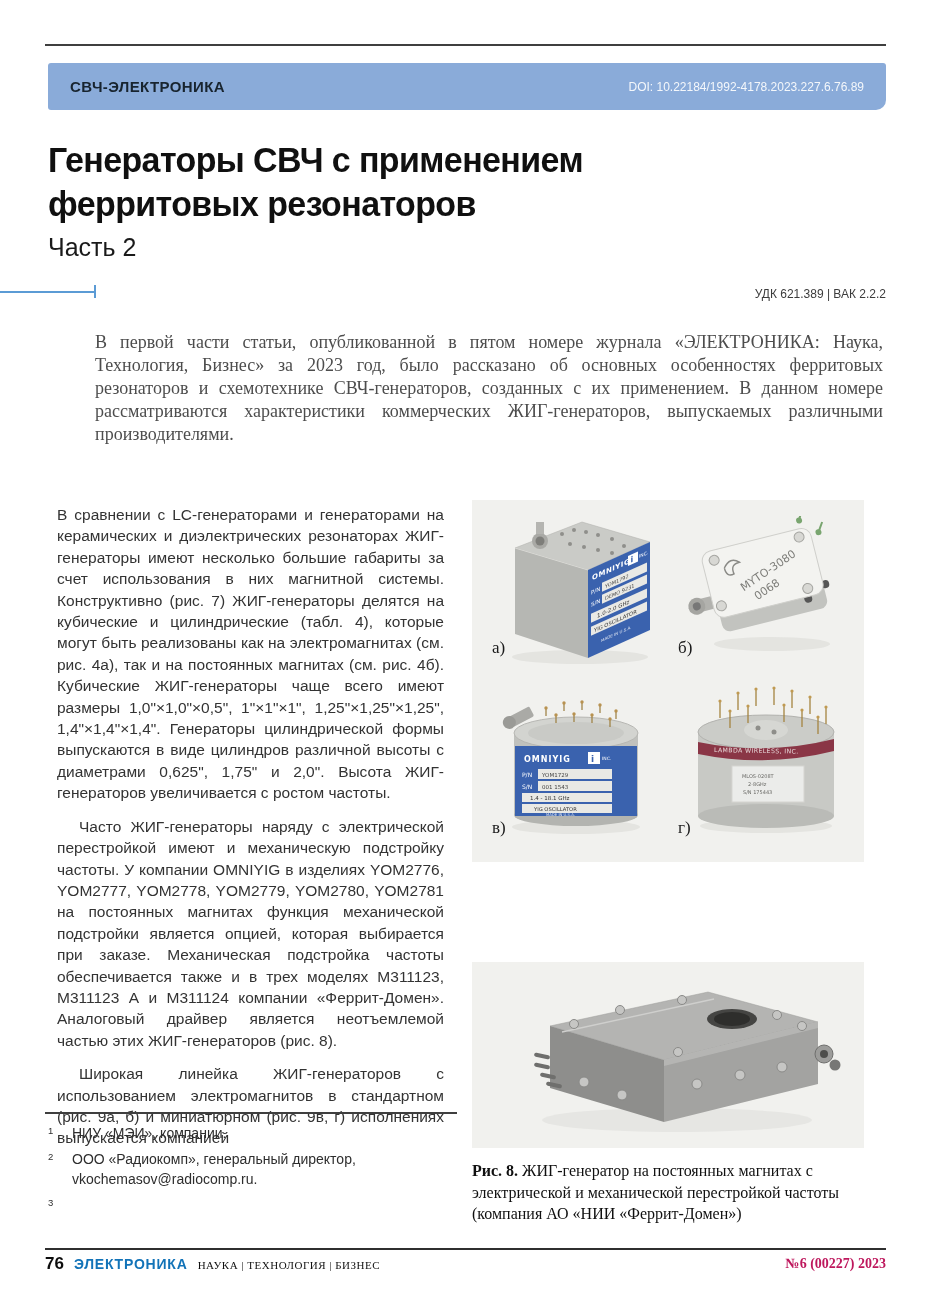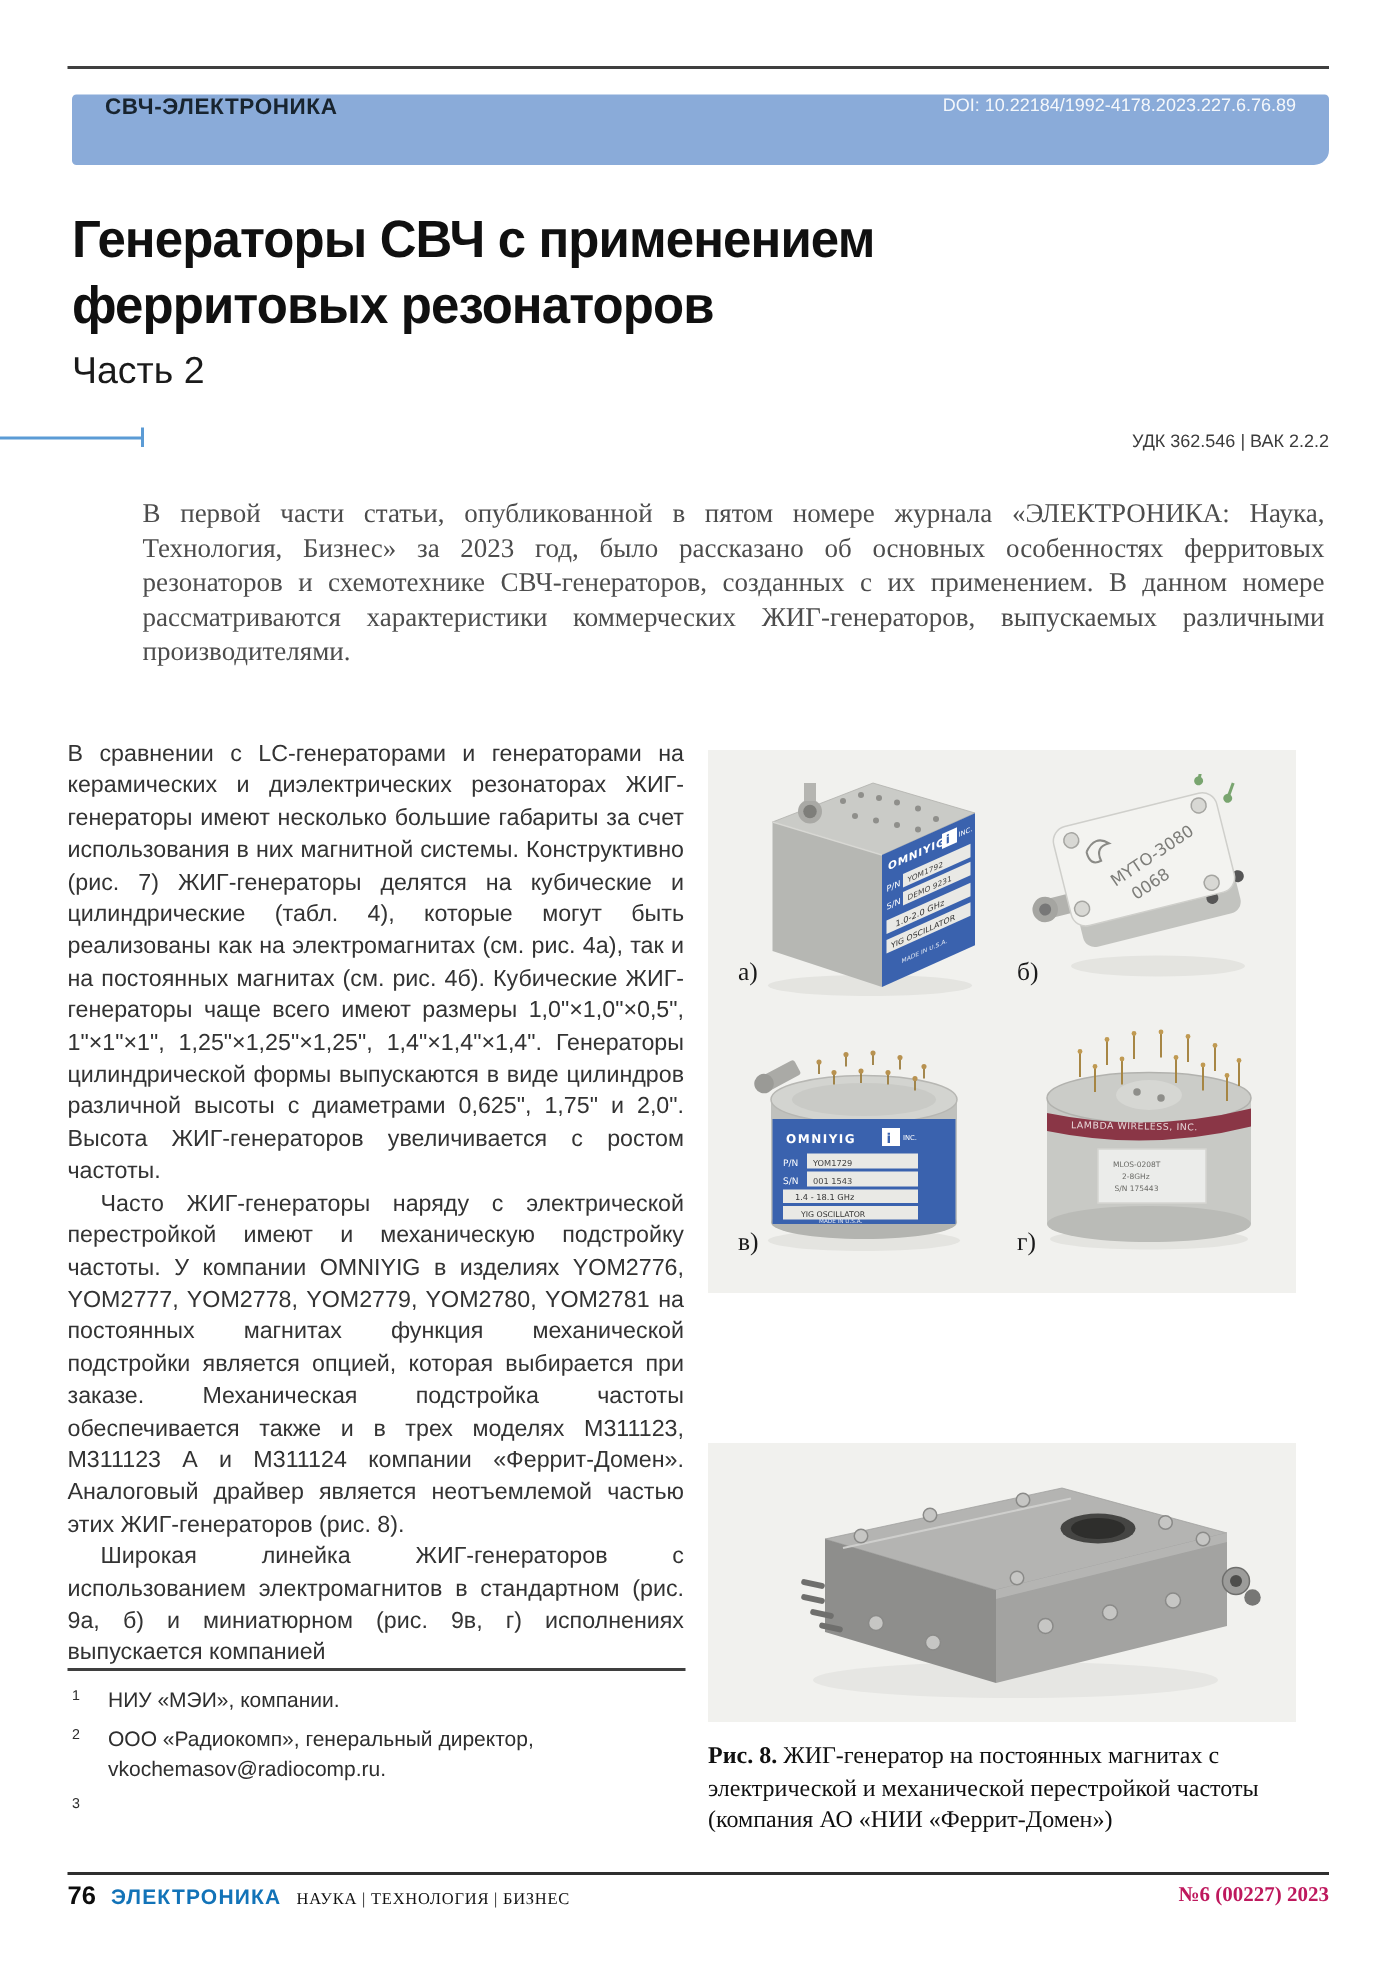--- a/index.html
+++ b/index.html
@@ -1,35 +1,35 @@
 <!DOCTYPE html>
 <html style="--band_blue: #8aabd9; --line_blue: #5b9bd5; --brand_blue: #1273b8; --rule_dark: #3f3f3f; --photo_bg: #f1f1ee; --label_blue: #3a62ae; --maroon: #8a3646;"><head>
 <meta charset="utf-8">
 <style>
   html,body{margin:0;padding:0;background:#ffffff;}
   .page{position:relative;width:931px;height:1314px;background:#fff;overflow:hidden;
         font-family:"Liberation Sans",sans-serif;}
   .top-rule{position:absolute;left:45px;top:44px;width:841px;height:2px;background:var(--rule_dark,#3f3f3f);}
   .band{position:absolute;left:48px;top:63px;width:838px;height:47px;background:var(--band_blue,#8aabd9);
-        border-radius:3px 3px 10px 3px;display:flex;align-items:flex-start;justify-content:space-between;
+        border-radius:3px 3px 10px 3px;display:flex;align-items:center;justify-content:space-between;
         padding:0 22px;box-sizing:border-box;}
   .band-left{font-weight:bold;font-size:15px;letter-spacing:.4px;color:#18242f;}
   .band-right{font-size:12px;color:#f4f7fb;}
   .title{position:absolute;left:48px;top:138px;font-size:35px;font-weight:700;color:#101010;
          line-height:44px;letter-spacing:-.6px;transform:scaleX(.97);transform-origin:left top;white-space:nowrap;}
   .subtitle{position:absolute;left:48px;top:233px;font-size:25px;color:#1a1a1a;}
   .authors-line{position:absolute;left:0;top:291px;width:95px;height:2px;background:var(--line_blue,#5b9bd5);}
   .authors-tick{position:absolute;left:94px;top:285px;width:2px;height:13px;background:var(--line_blue,#5b9bd5);}
   .authors{position:absolute;left:118px;top:281px;font-family:"Liberation Serif",serif;font-size:17px;color:#050505;}
   .udk{position:absolute;right:45px;top:287px;font-size:12px;color:#3c3c3c;}
   .lead{position:absolute;left:95px;top:331px;width:788px;font-family:"Liberation Serif",serif;
         font-size:18px;line-height:23px;color:#4d4d4d;text-align:justify;margin:0;}
   .col-left{position:absolute;left:45px;top:492px;width:411px;}
   .col-left h2{margin:0 0 2px 0;font-size:17px;line-height:21.5px;color:#2d2d2d;width:382px;}
-  .body{margin:0;font-size:15.5px;line-height:21.4px;color:#333;text-align:justify;}
+  .body{margin:12px;font-size:15.5px;line-height:21.4px;color:#333;text-align:justify;}
   .indent{text-indent:22px;}
   .footnotes{position:absolute;left:45px;top:1112px;width:412px;}
   .fn-rule{height:2px;background:#3f3f3f;margin-bottom:9px;}
   .fn{font-size:14px;line-height:20.5px;color:#2e2e2e;margin-bottom:5px;padding-left:27px;position:relative;}
   .fn-num{position:absolute;left:3px;top:-2px;font-size:9.5px;}
   .fig7{position:absolute;left:472px;top:500px;width:392px;height:362px;background:var(--photo_bg,#f1f1ee);}
   .fig8{position:absolute;left:472px;top:962px;width:392px;height:186px;background:var(--photo_bg,#f1f1ee);}
   .photo{position:absolute;}
   .photo-a{left:28px;top:6px;}
   .photo-b{left:212px;top:16px;}
@@ -62,21 +62,21 @@
   </header>
 
   <h1 class="title" style="margin:0;">
     <div>Генераторы СВЧ с применением</div>
     <div>ферритовых резонаторов</div>
   </h1>
   <div class="subtitle">Часть 2</div>
 
   <div class="authors-line"></div>
   <div class="authors-tick"></div>
-  <div class="udk">УДК 362.546 | ВАК 2.2.2</div>
+  <div class="udk">УДК 621.389 | ВАК 2.2.2</div>
 
   <p class="lead">В первой части статьи, опубликованной в пятом номере журнала «ЭЛЕКТРОНИКА: Наука, Технология, Бизнес» за 2023 год, было рассказано об основных особенностях ферритовых резонаторов и схемотехнике СВЧ-генераторов, созданных с их применением. В данном номере рассматриваются характеристики коммерческих ЖИГ-генераторов, выпускаемых различными производителями.</p>
 
   <section class="col-left">
     <p class="body">В сравнении с LC-генераторами и генераторами на керамических и диэлектрических резонаторах ЖИГ-генераторы имеют несколько большие габариты за счет использования в них магнитной системы. Конструктивно (рис. 7) ЖИГ-генераторы делятся на кубические и цилиндрические (табл. 4), которые могут быть реализованы как на электромагнитах (см. рис. 4а), так и на постоянных магнитах (см. рис. 4б). Кубические ЖИГ-генераторы чаще всего имеют размеры 1,0"×1,0"×0,5", 1"×1"×1", 1,25"×1,25"×1,25", 1,4"×1,4"×1,4". Генераторы цилиндрической формы выпускаются в виде цилиндров различной высоты с диаметрами 0,625", 1,75" и 2,0". Высота ЖИГ-генераторов увеличивается с ростом частоты.</p>
     <p class="body indent">Часто ЖИГ-генераторы наряду с электрической перестройкой имеют и механическую подстройку частоты. У компании OMNIYIG в изделиях YOM2776, YOM2777, YOM2778, YOM2779, YOM2780, YOM2781 на постоянных магнитах функция механической подстройки является опцией, которая выбирается при заказе. Механическая подстройка частоты обеспечивается также и в трех моделях M311123, M311123 А и M311124 компании «Феррит-Домен». Аналоговый драйвер является неотъемлемой частью этих ЖИГ-генераторов (рис. 8).</p>
     <p class="body indent">Широкая линейка ЖИГ-генераторов с использованием электромагнитов в стандартном (рис. 9а, б) и миниатюрном (рис. 9в, г) исполнениях выпускается компанией</p>
   </section>
 
   <div class="footnotes">

